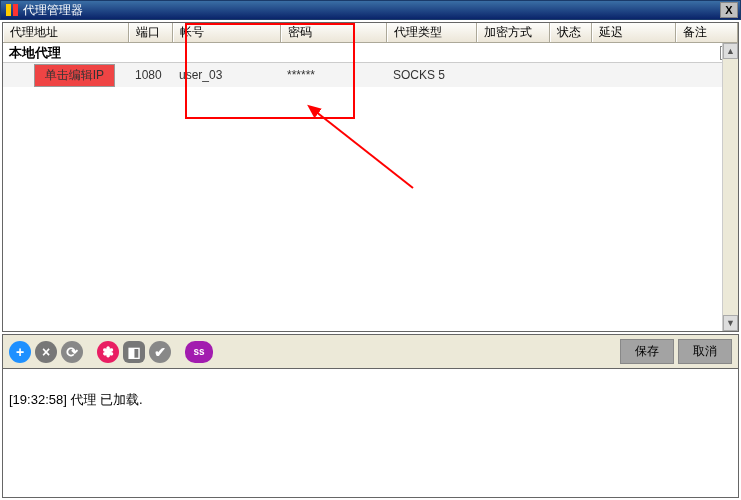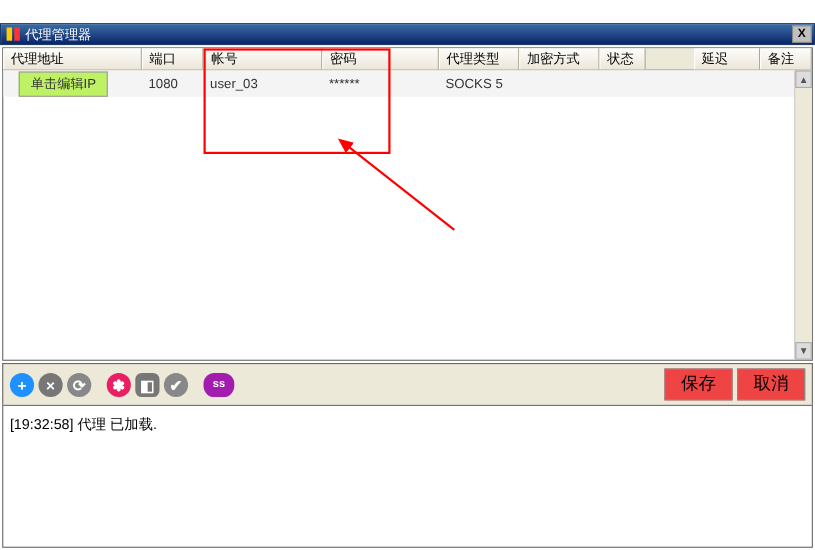--- a/index.html
+++ b/index.html
@@ -1,39 +1,39 @@
 <!DOCTYPE html>
 <html><head>
 <meta charset="utf-8">
 <style>
   * { box-sizing: border-box; margin: 0; padding: 0; }
   body { font-family: "Microsoft YaHei", SimSun, Arial, sans-serif; font-size: 12px; background: #fff; width: 741px; height: 500px; position: relative; overflow: hidden; display:flex; flex-direction:column;}
-  .titlebar { background: linear-gradient(#3a6ea5,#0a246a); color: #fff; height: 20px; display: flex; align-items: center; padding: 0 2px 0 4px; border:1px solid #1a3a6a;margin-top:21px;}
+  .titlebar { background: linear-gradient(#3a6ea5,#0a246a); color: #fff; height: 20px; display: flex; align-items: center; padding: 0 2px 0 4px; border:1px solid #1a3a6a;}
   .titlebar .icon { width: 14px; height: 14px; margin-right: 4px; display:flex; align-items:center; justify-content:center;}
   .titlebar .title { flex: 1; font-size: 12px; }
   .close-btn { width: 18px; height: 16px; background: #c0c0c0; border: 1px solid #888; color: #000; display: flex; align-items: center; justify-content: center; font-family: Arial; font-weight: bold; font-size: 11px; cursor: pointer; }
   .upper-panel { border: 1px solid #666; margin:2px; flex:1; display:flex; flex-direction:column; background:#fff; position:relative;}
   .header-row { display: flex; background: #ece9d8; height: 20px; border-bottom:1px solid #aca899;}
   .header-cell { border-left:1px solid #fff; border-right: 1px solid #aca899; padding: 2px 6px; color:#000; background:linear-gradient(#fdfdfb,#ece6d8); display:flex; align-items:center; overflow:hidden; white-space:nowrap;}
   .section-row { display:flex; align-items:center; height:20px; border-bottom:1px solid #ccc;}
   .section-label { font-weight: bold; font-size: 13px; padding: 1px 6px; flex:1;}
   .collapse-box { width:14px; height:14px; border:1px solid #888; margin-right:4px; display:flex; align-items:center; justify-content:center; font-size:11px; line-height:1; cursor:pointer;}
   .data-row { display: flex; height: 24px; align-items:center; background:#f4f4f4;}
   .cell { padding: 4px 6px; color:#333; overflow:hidden; white-space:nowrap;}
-  .ipbtn { border:1px solid #999; background:#bef264; padding:2px 10px; margin:2px 8px; cursor:pointer; display:inline-block;}
-  .c-addr{width:126px;} .c-port{width:56px;} .c-user{width:108px;} .c-pass{width:106px;} .c-type{width:73px;} .c-enc{width:73px;} .c-stat{width:42px;} .c-lat{width:60px;margin-left:44px;} .c-note{flex:1;}
+  .ipbtn { border:1px solid #999; background:#ef4444; padding:2px 10px; margin:2px 8px; cursor:pointer; display:inline-block;}
+  .c-addr{width:126px;text-align:right;} .c-port{width:44px;} .c-user{width:108px;} .c-pass{width:106px;} .c-type{width:90px;} .c-enc{width:73px;} .c-stat{width:42px;} .c-lat{width:84px;} .c-note{flex:1;}
   .highlight-box { position:absolute; border:2px solid #ff0000; pointer-events:none;}
   .arrow-svg { position:absolute; pointer-events:none;}
   .bottom-block { margin:0 2px 2px 2px;}
   .toolbar { display:flex; align-items:center; gap:4px; padding:4px 6px; background:#ece9d8; border:1px solid #666; border-bottom:none;}
   .tool-btn { width:22px; height:22px; border-radius:50%; display:flex; align-items:center; justify-content:center; color:#fff; font-weight:bold; font-size:14px; cursor:pointer;}
   .tb-add{background:#1e90ff;} .tb-del{background:#777;} .tb-ref{background:#888;} .tb-gear{background:#e91e63;} .tb-box{background:#777;border-radius:6px;} .tb-ok{background:#888;} .tb-ss{background:#a21caf;border-radius:10px;width:28px;font-size:10px;}
   .toolbar .spacer{flex:1;}
-  .std-btn { background:#ef4444; border:1px solid #888; padding:3px 14px; cursor:pointer; font-size:16px;}
-  .log-area { border:1px solid #666; height:130px; padding:8px 6px; background:#fff; overflow:auto; font-size:13px;}
+  .std-btn { background:#a3a3a3; border:1px solid #888; padding:3px 14px; cursor:pointer; font-size:12px;}
+  .log-area { border:1px solid #666; height:130px; padding:22px 6px; background:#fff; overflow:auto; font-size:13px;}
   .scrollbar-stub { position:absolute; right:0; top:20px; bottom:0; width:16px; background:#ece9d8; border-left:1px solid #ccc;}
   .sb-arrow{height:16px;background:#ddd;border:1px solid #aaa;display:flex;align-items:center;justify-content:center;font-size:9px;color:#555;}
 </style>
 </head>
 <body>
 
 <div class="titlebar">
   <span class="icon">
     <svg width="14" height="14">
         <rect x="1" y="1" width="5" height="12" fill="#ffcc00"></rect>
@@ -48,20 +48,24 @@
   <div class="header-row">
     <div class="header-cell c-addr">代理地址</div>
     <div class="header-cell c-port">端口</div>
     <div class="header-cell c-user">帐号</div>
     <div class="header-cell c-pass">密码</div>
     <div class="header-cell c-type">代理类型</div>
     <div class="header-cell c-enc">加密方式</div>
     <div class="header-cell c-stat">状态</div>
     <div class="header-cell c-lat">延迟</div>
     <div class="header-cell c-note">备注</div>
+  </div>
+  <div class="section-row">
+    <div class="section-label">本地代理</div>
+    <div class="collapse-box">-</div>
   </div>
   <div class="data-row">
     <div class="cell c-addr"><span class="ipbtn">单击编辑IP</span></div>
     <div class="cell c-port">1080</div>
     <div class="cell c-user">user_03</div>
     <div class="cell c-pass">******</div>
     <div class="cell c-type">SOCKS 5</div>
     <div class="cell c-enc"></div>
     <div class="cell c-stat"></div>
     <div class="cell c-lat"></div>

